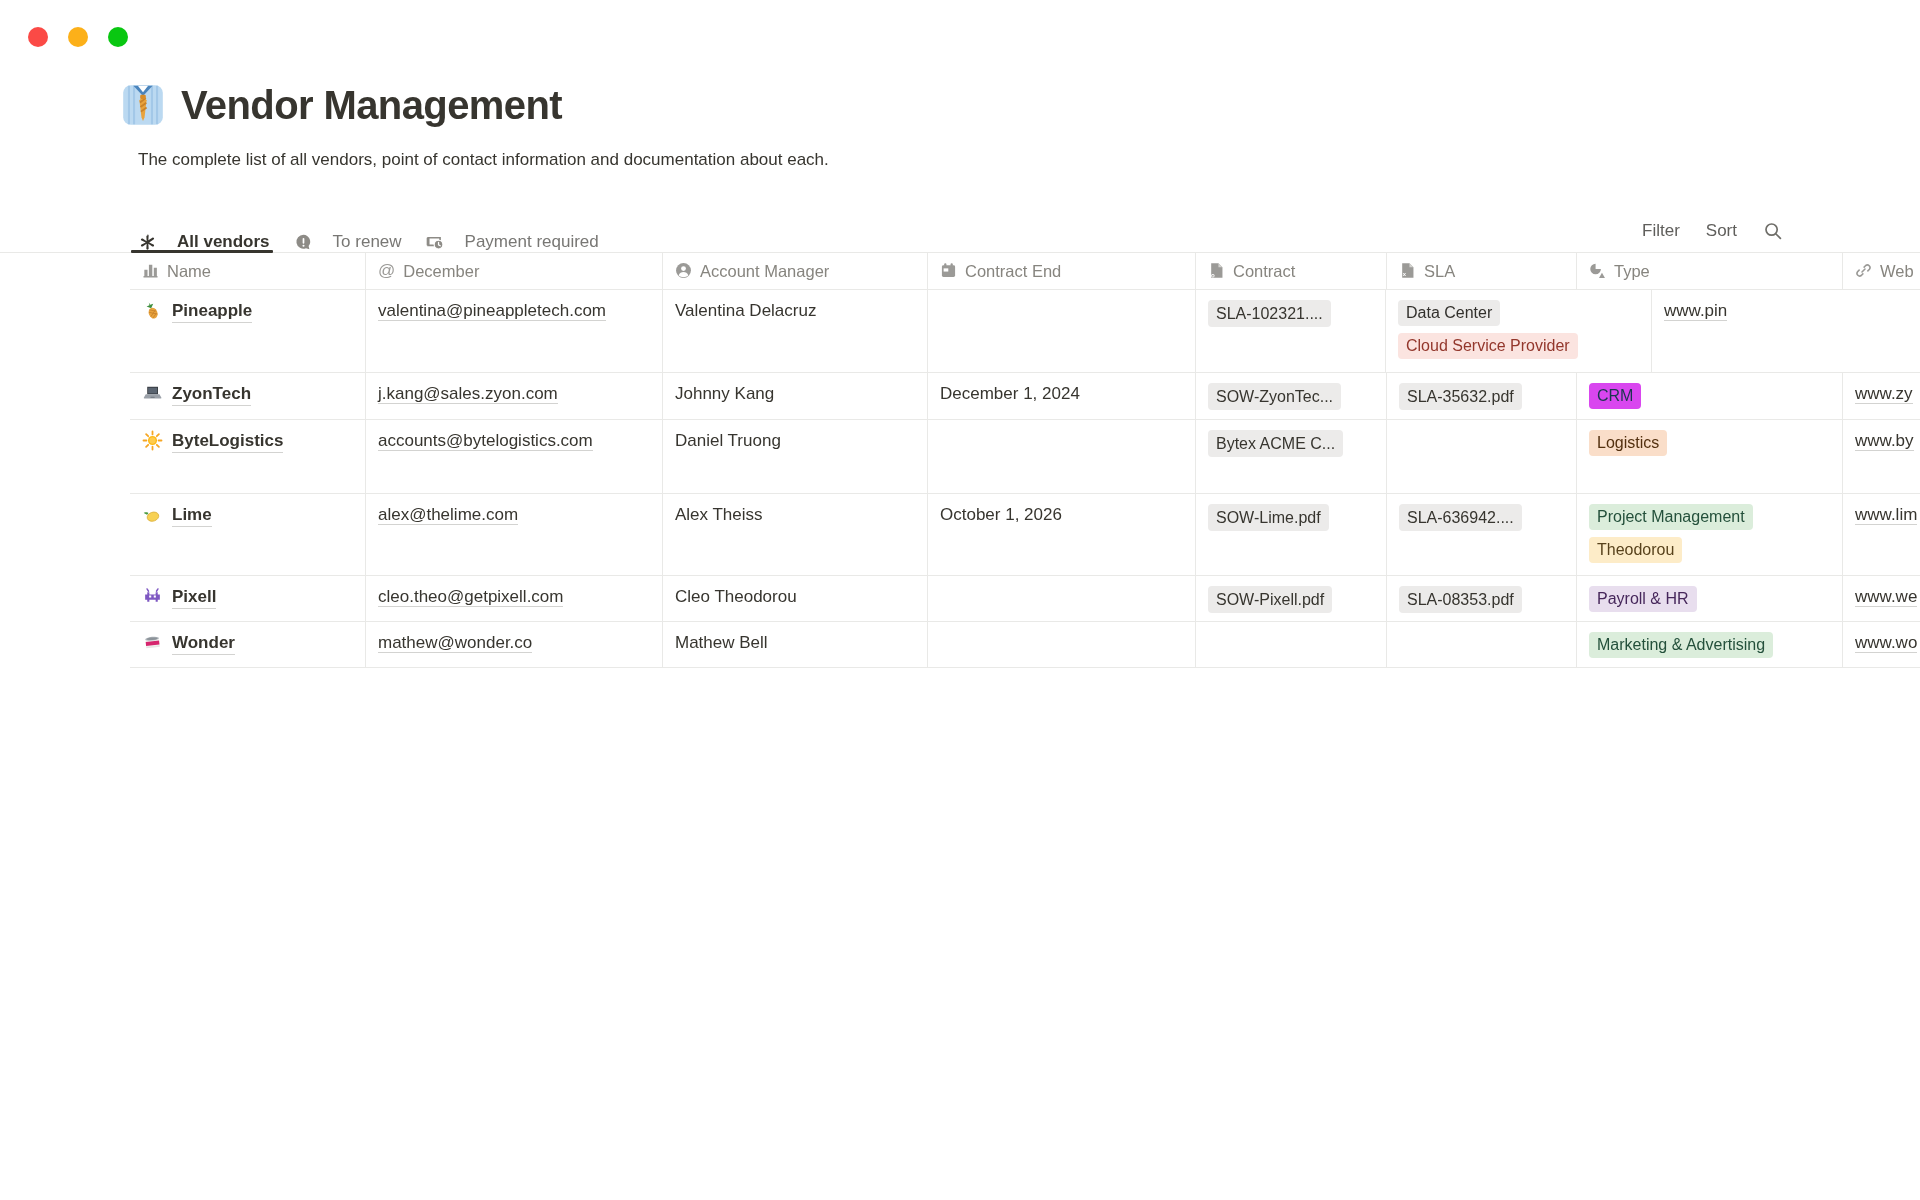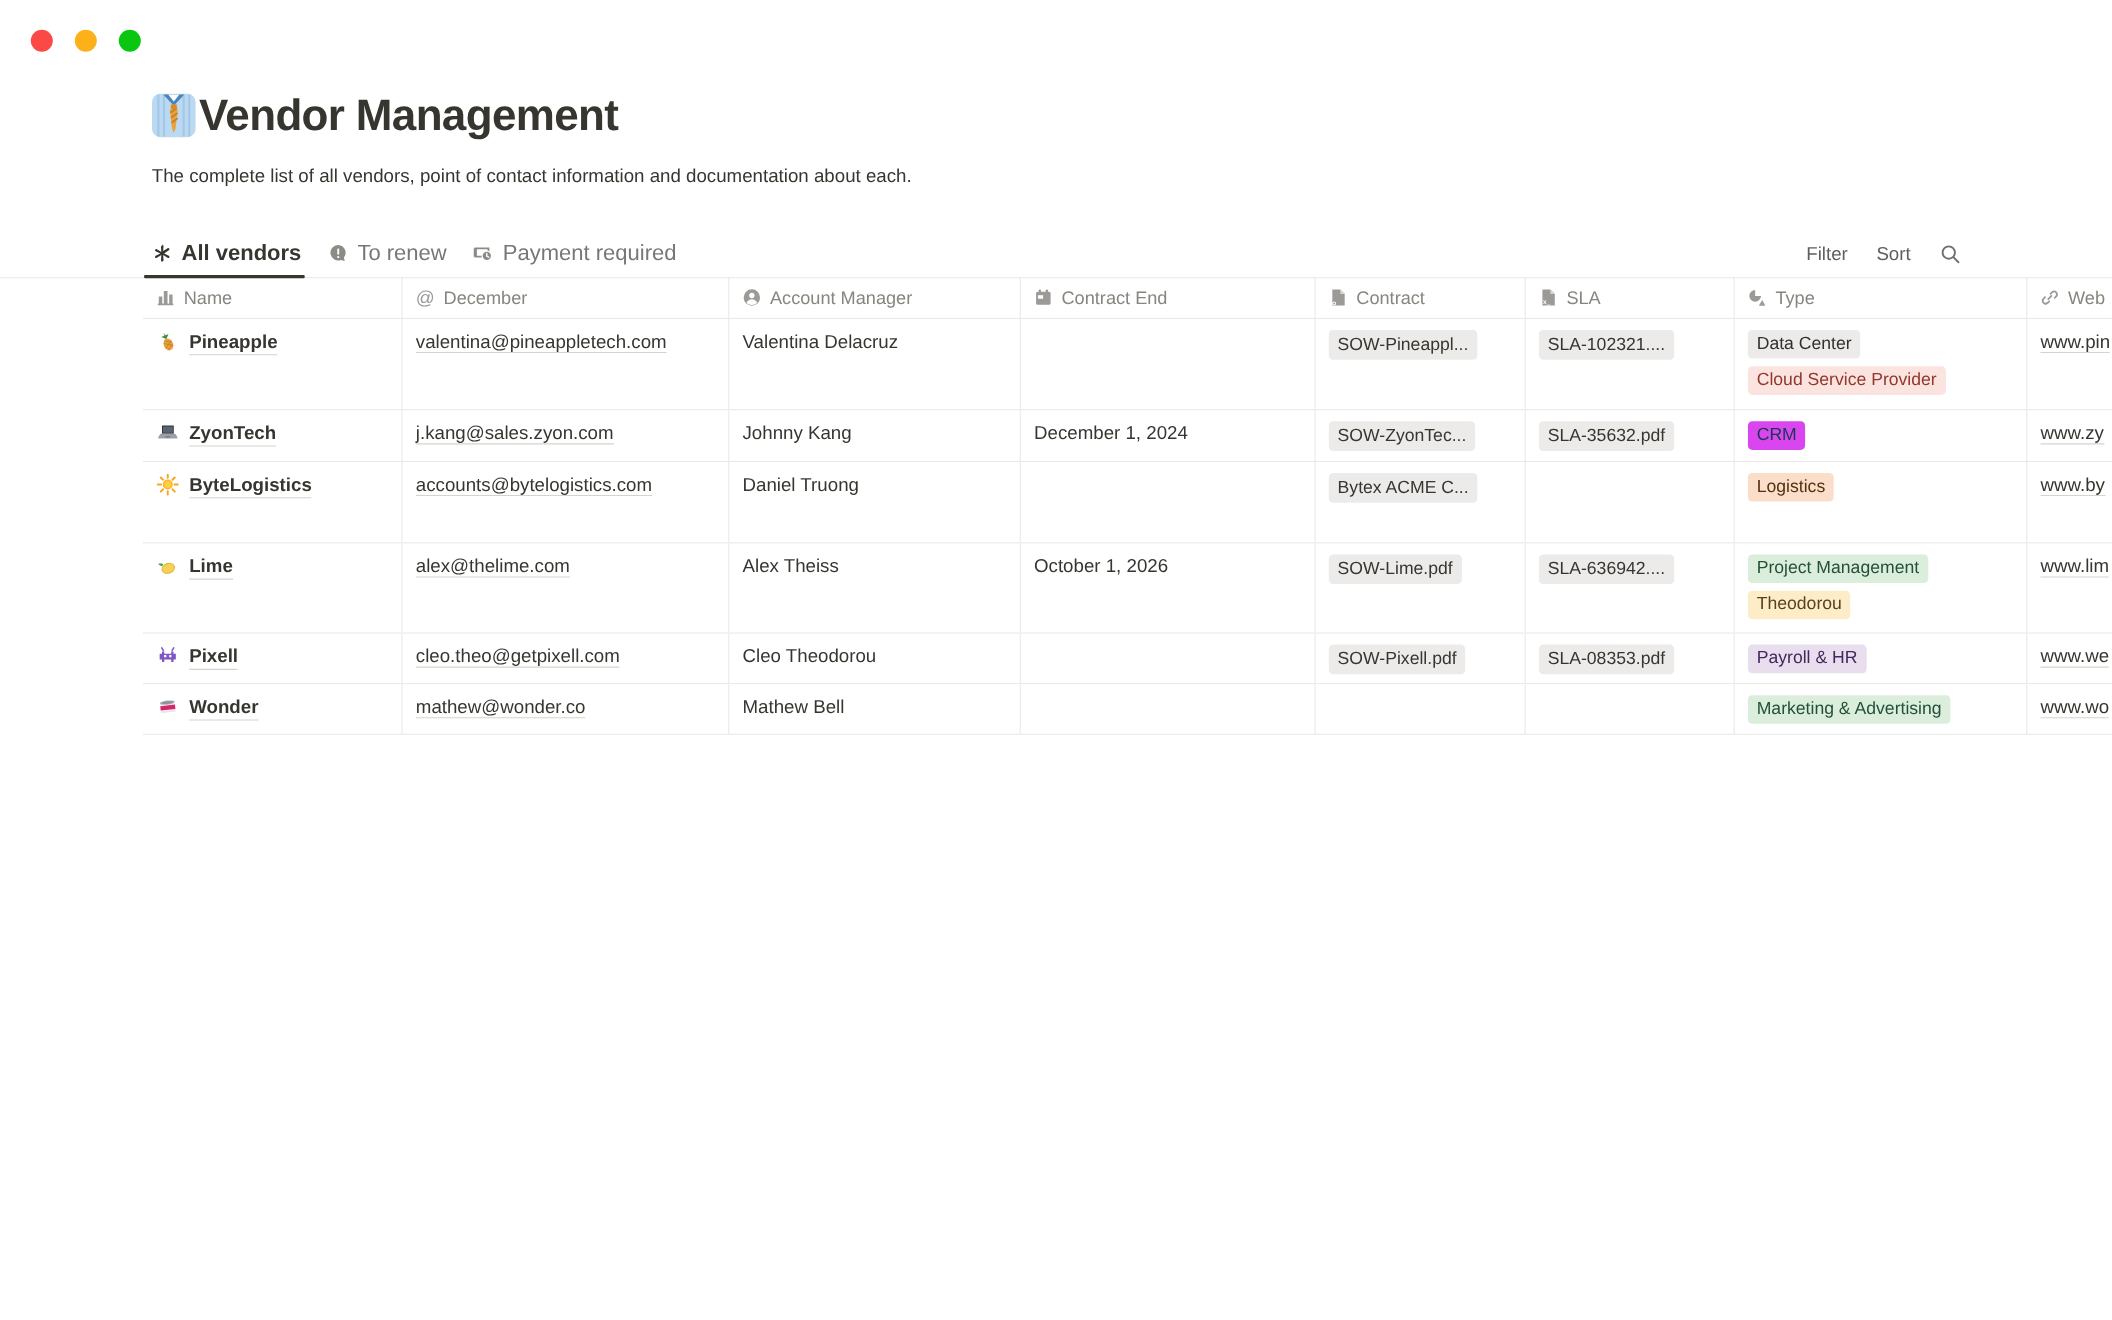--- a/index.html
+++ b/index.html
@@ -3,28 +3,28 @@
 <meta charset="utf-8">
 <style>
   html,body{margin:0;padding:0;width:1920px;height:1200px;overflow:hidden;background:#fff;}
   body{font-family:"Liberation Sans",sans-serif;color:#37352F;position:relative;-webkit-font-smoothing:antialiased;}
 
   
   .traffic{position:absolute;top:27px;left:28px;display:flex;gap:20px;}
   .dot{width:20px;height:20px;border-radius:50%;}
 
   
-  .title-row{position:absolute;top:82px;left:135px;display:flex;align-items:center;}
+  .title-row{position:absolute;top:82px;left:120px;display:flex;align-items:center;gap:15px;}
   .page-icon svg{width:46px;height:46px;display:block;}
   .page-title{font-size:40px;font-weight:700;letter-spacing:-0.6px;color:#37352F;}
   .subtitle{position:absolute;top:150px;left:138px;font-size:17px;color:#37352F;}
 
   
   .tabbar{position:absolute;top:209px;left:0;width:1920px;height:44px;border-bottom:1px solid #E9E9E7;box-sizing:border-box;display:flex;align-items:center;padding-left:138px;}
-  .tab{display:flex;align-items:center;gap:8px;margin-right:24px;font-size:20px;color:#787774;height:100%;position:relative;cursor:pointer;}
+  .tab{display:flex;align-items:flex-end;gap:20px;margin-right:24px;font-size:17px;color:#787774;height:100%;position:relative;cursor:pointer;}
   .tab .ticon{display:flex;align-items:center;}
   .tab .ticon svg{width:19px;height:19px;display:block;}
   .tab.active{color:#37352F;font-weight:700;}
   .tab.active::after{content:"";position:absolute;left:-7px;right:-3px;bottom:-1px;height:3px;background:#37352F;border-radius:1px;}
   .toolbar{position:absolute;top:209px;right:137px;height:44px;display:flex;align-items:center;gap:26px;font-size:17px;color:#5F5E5B;}
   .toolbtn{cursor:pointer;}
   .toolbar .sicon svg{width:20px;height:20px;display:block;}
 
   
   .table{position:absolute;top:252px;left:130px;}
@@ -207,21 +207,20 @@
                 </g>
                 <path d="M10 7.6L6.6 4.4l3-.1L10 1.6l.4 2.7 3 .1z" fill="#3E8E3E"></path>
               </g>
             </svg>
           </span>
           <span class="u nowrap">Pineapple</span>
         </div>
         <div class="cell" style="width: 297px;"><span class="u nowrap">valentina@pineappletech.com</span></div>
         <div class="cell" style="width: 265px;"><span class="nowrap">Valentina Delacruz</span></div>
         <div class="cell" style="width: 268px;"></div>
-        <div class="cell" style="width: 191px;"><span class="chip" style="background: rgb(236, 235, 234); color: rgb(55, 53, 47);">SOW-Pineappl...</span></div>
         <div class="cell" style="width: 190px;"><span class="chip" style="background: rgb(236, 235, 234); color: rgb(55, 53, 47);">SLA-102321....</span></div>
         <div class="cell" style="width: 266px;">
           <div class="tags">
             <span class="tag" style="background: rgb(236, 235, 234); color: rgb(50, 48, 44);">Data Center</span>
             <span class="tag" style="background: rgb(251, 228, 224); color: rgb(147, 55, 44);">Cloud Service Provider</span>
           </div>
         </div>
         <div class="cell" style="width: 400px;"><span class="u nowrap">www.pin</span></div>
       </div>
       <div class="trow" style="min-height: 47px;">

